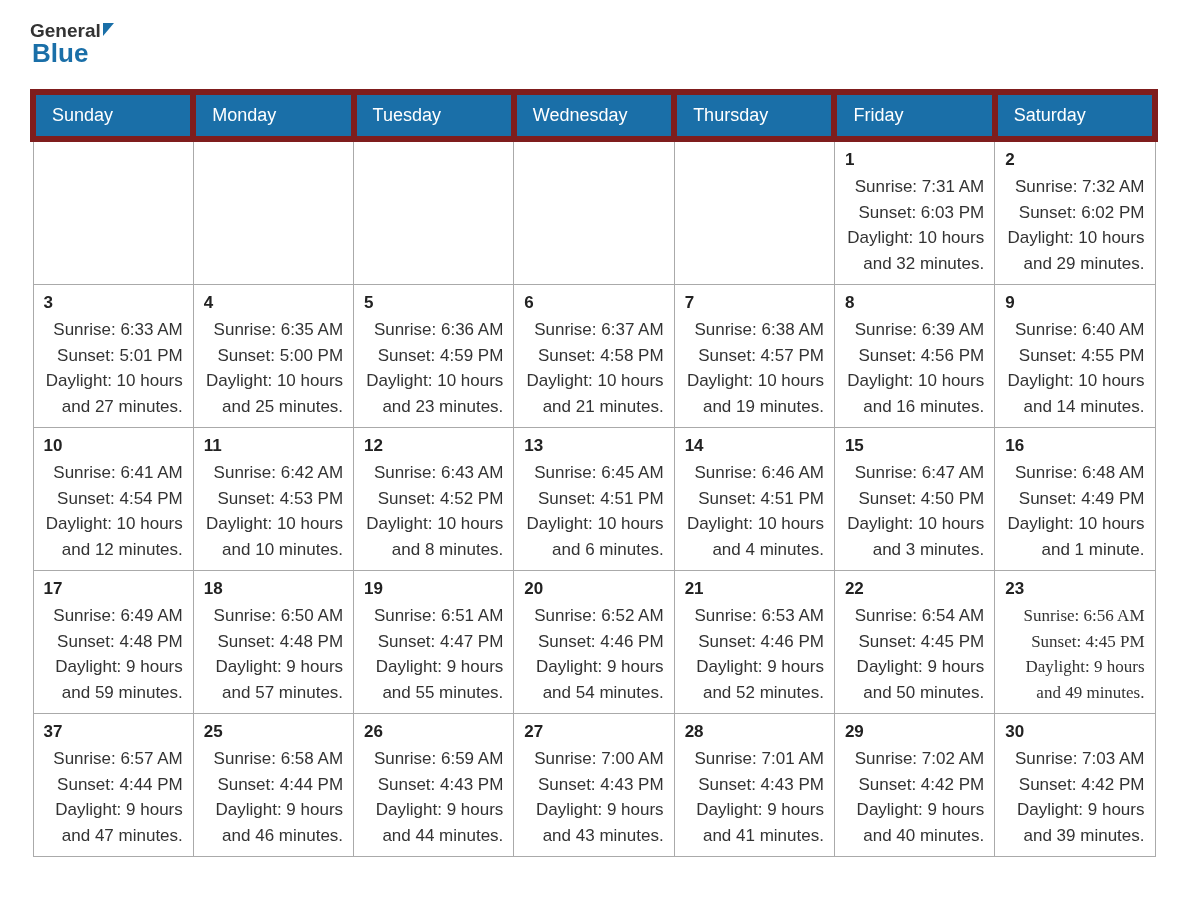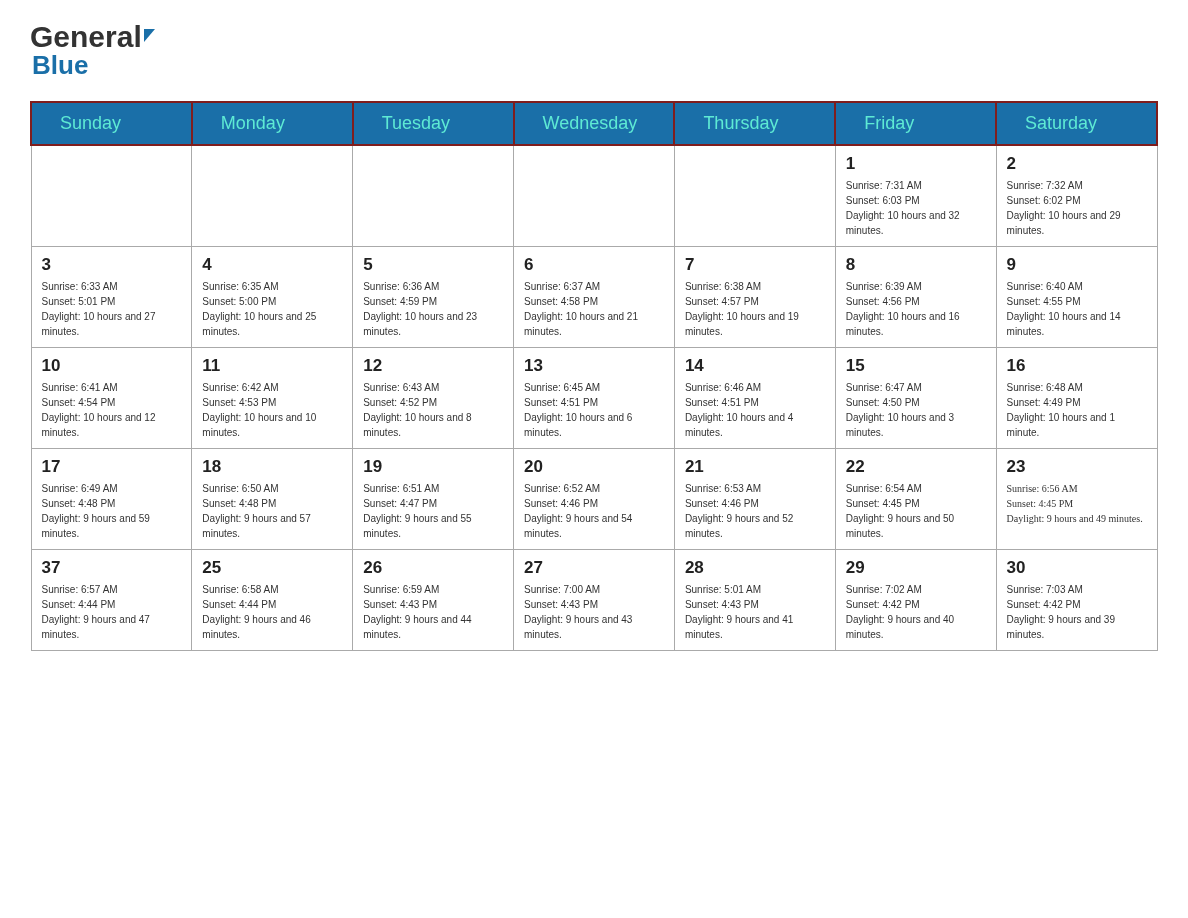--- a/index.html
+++ b/index.html
@@ -36,64 +36,65 @@
       color: #444;
       margin-top: 4px;
     }
     .calendar-table {
       width: 100%;
       border-collapse: collapse;
       border: 1px solid #555;
     }
     .calendar-table th {
       background-color: #1a6fa8;
-      color: #5eead4;
+      color: #ffffff;
       font-size: 18px;
       font-weight: normal;
       text-align: left;
-      padding: 10px 28px;
-      border: 2px solid #7f1d1d;
+      padding: 10px 16px;
+      border: 6px solid #7f1d1d;
     }
     .calendar-table td {
       vertical-align: top;
       padding: 8px 10px;
       border: 1px solid #aaa;
       width: 14.28%;
       min-height: 90px;
       font-size: 13px;
       color: #333;
       background: #fff;
     }
     .day-number {
       font-size: 17px;
       font-weight: bold;
       color: #222;
       display: block;
       margin-bottom: 4px;
     }
     .day-info {
-      font-size: 10px;
+      font-size: 17px;
       line-height: 1.5;
       color: #333;
+      text-align: right;
     }
     .empty-cell {
       background: #f9f9f9;
     }
     tr.week-row td {
       height: 100px;
     }
 
     
     .logo-wrapper {
       display: flex;
       align-items: center;
       gap: 0;
     }
     .logo-general {
-      font-size: 30px;
+      font-size: 19px;
       font-weight: bold;
       color: #333;
     }
   </style>
 </head>
 <body>
 
 <div class="header-area">
   <div class="logo-area">
     <div class="logo-wrapper">
@@ -288,21 +289,21 @@
 Daylight: 9 hours and 44 minutes.</div>
         </td>
         <td>
           <span class="day-number">27</span>
           <div class="day-info" style="white-space: pre-line;">Sunrise: 7:00 AM
 Sunset: 4:43 PM
 Daylight: 9 hours and 43 minutes.</div>
         </td>
         <td>
           <span class="day-number">28</span>
-          <div class="day-info" style="white-space: pre-line;">Sunrise: 5:01 AM
+          <div class="day-info" style="white-space: pre-line;">Sunrise: 7:01 AM
 Sunset: 4:43 PM
 Daylight: 9 hours and 41 minutes.</div>
         </td>
         <td>
           <span class="day-number">29</span>
           <div class="day-info" style="white-space: pre-line;">Sunrise: 7:02 AM
 Sunset: 4:42 PM
 Daylight: 9 hours and 40 minutes.</div>
         </td>
         <td>

